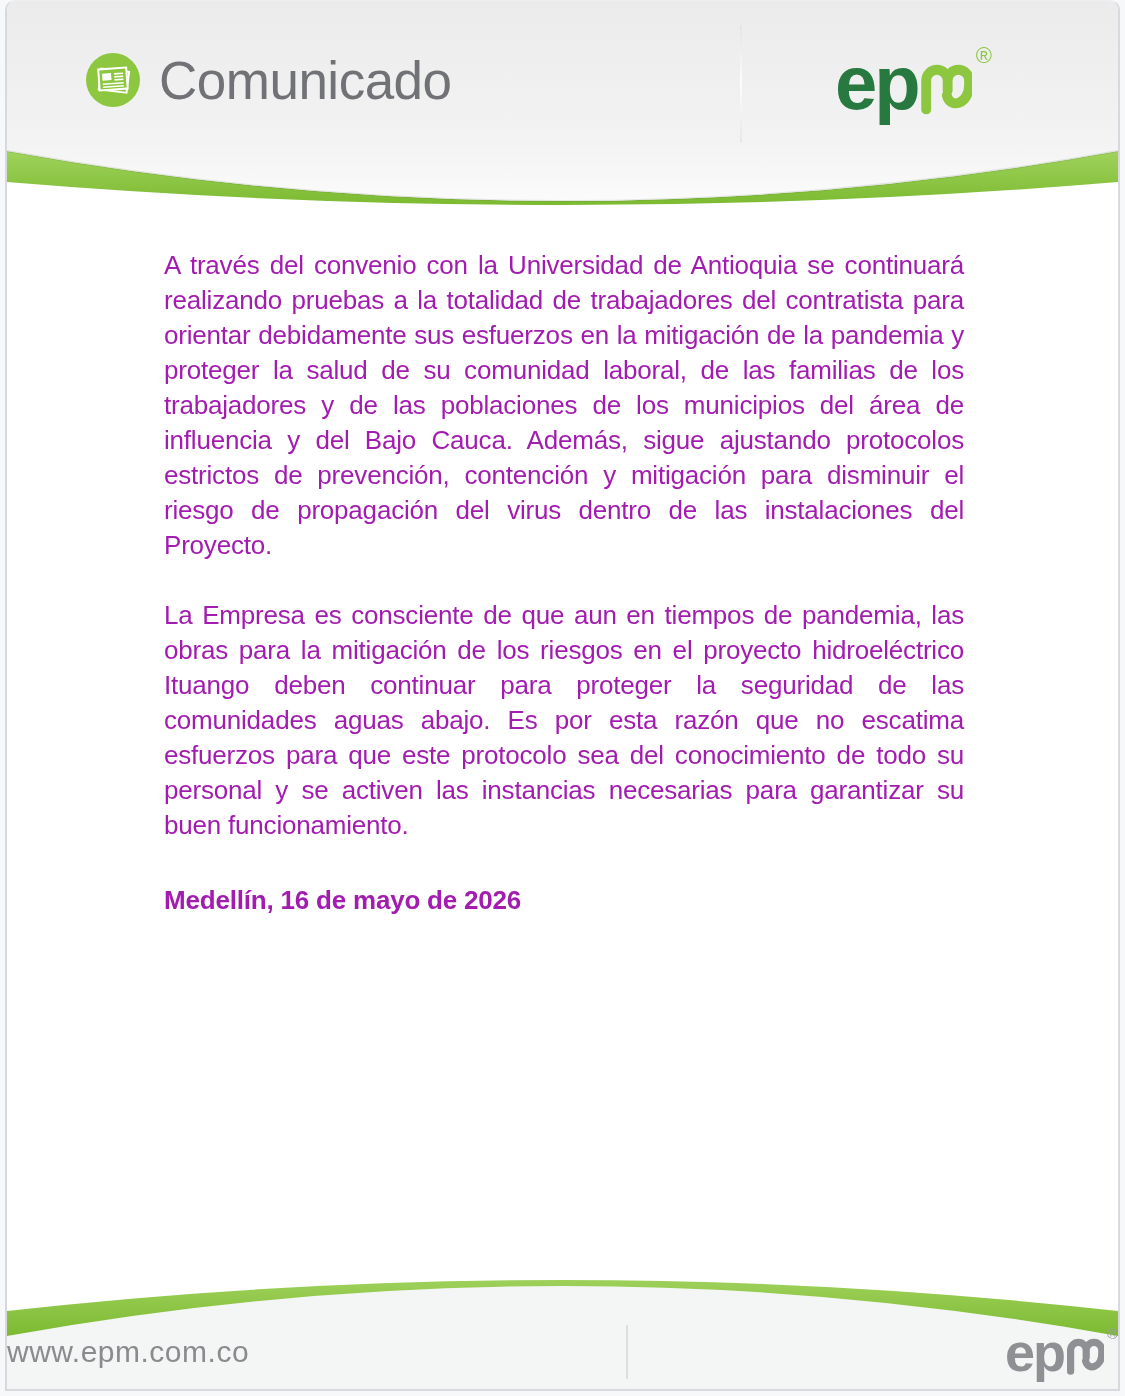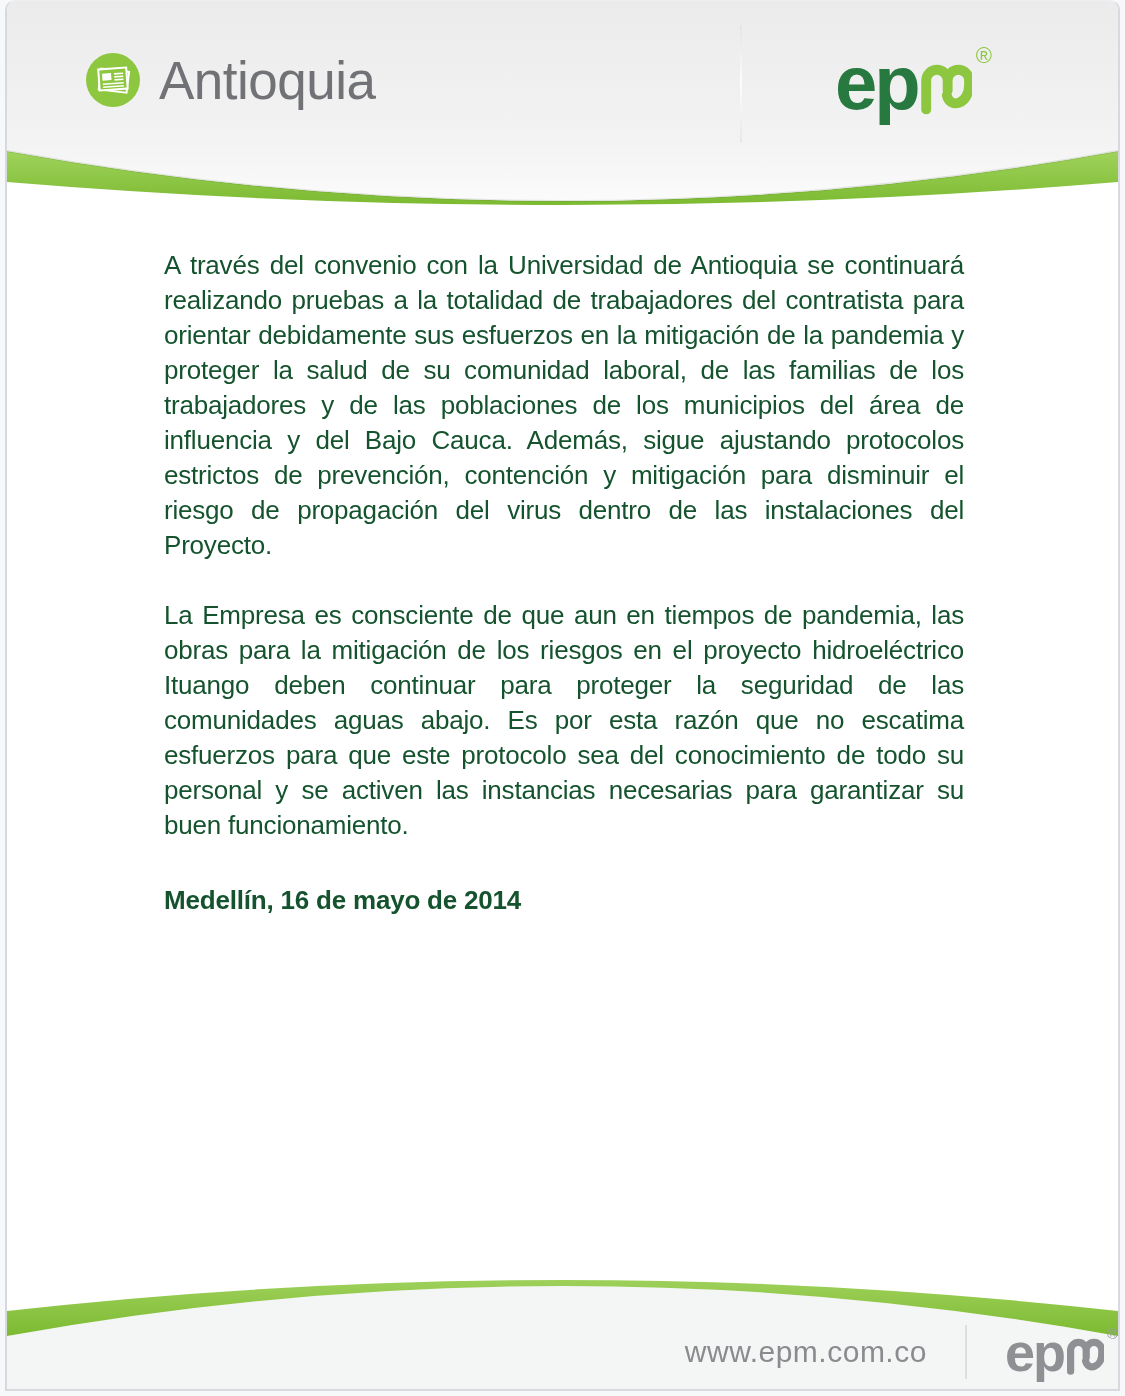--- a/index.html
+++ b/index.html
@@ -46,38 +46,38 @@
     font-size:76px;font-weight:bold;letter-spacing:-3px;
     color:#27793f;vertical-align:baseline;
   }
   .epm-logo .m-curl{vertical-align:-7px;margin-left:2px;}
   .epm-logo .reg{
     font-size:22px;color:#8dc63f;vertical-align:46px;margin-left:4px;
   }
   
   .letter{
     padding:42px 154px 0 157px;
-    color:#14532d;
+    color:#a21caf;
   }
   .letter p{
     margin:0 0 35px 0;
     font-size:26px;line-height:35px;letter-spacing:-0.2px;
     text-align:justify;
   }
   .dateline{
     margin-top:40px !important;
     font-weight:bold;text-align:left !important;
     font-size:27px;
   }
   
   .footer{position:absolute;left:0;bottom:0;width:100%;height:116px;}
   .footer-swoosh{position:absolute;left:0;top:0;width:100%;height:116px;display:block;}
   .footer-content{
     position:absolute;left:0;bottom:6px;width:100%;height:62px;
-    display:flex;align-items:center;justify-content:flex-end;gap:38px;
+    display:flex;align-items:center;justify-content:space-between;gap:38px;
   }
   .footer-url{
     font-size:30px;color:#8a8b8e;letter-spacing:0.5px;cursor:pointer;
   }
   .footer-divider{width:2px;height:54px;background:#dddee0;}
   .epm-logo--gray{position:static;color:#8f9093;}
   .epm-logo--gray .ep{font-size:54px;color:#8f9093;letter-spacing:-2px;}
   .epm-logo--gray .m-curl{vertical-align:-5px;}
   .epm-logo--gray .reg{font-size:15px;color:#9b9c9e;vertical-align:32px;margin-left:3px;}
 </style>
@@ -116,37 +116,37 @@
             <rect x="17.5" y="21" width="9" height="7" fill="#ffffff"></rect>
             <g stroke="#ffffff" stroke-width="1.6">
               <line x1="29.5" y1="22" x2="38.5" y2="22"></line>
               <line x1="29.5" y1="25" x2="38.5" y2="25"></line>
               <line x1="29.5" y1="28" x2="38.5" y2="28"></line>
               <line x1="17.5" y1="31.5" x2="38.5" y2="31.5"></line>
               <line x1="17.5" y1="34.5" x2="38.5" y2="34.5"></line>
             </g>
           </g>
         </svg>
-        <h1 class="page-title">Antioquia</h1>
+        <h1 class="page-title">Comunicado</h1>
       </div>
 
       <div class="header-divider"></div>
 
       <div class="epm-logo">
         <span class="ep">ep</span><svg class="m-curl" width="52" height="66" viewBox="0 0 62 80">
           <path d="M7,72 L7,37 A13,13 0 0 1 33,37 L33,49 M33,37 A13,13 0 0 1 59,37 L59,42 C59,66 36,72 32,55" fill="none" stroke="#8dc63f" stroke-width="12" stroke-linecap="round" stroke-linejoin="round"></path>
         </svg><span class="reg">®</span>
       </div>
     </div>
   </header>
 
   <main class="letter">
     <p>A través del convenio con la Universidad de Antioquia se continuará realizando pruebas a la totalidad de trabajadores del contratista para orientar debidamente sus esfuerzos en la mitigación de la pandemia y proteger la salud de su comunidad laboral, de las familias de los trabajadores y de las poblaciones de los municipios del área de influencia y del Bajo Cauca. Además, sigue ajustando protocolos estrictos de prevención, contención y mitigación para disminuir el riesgo de propagación del virus dentro de las instalaciones del Proyecto.</p>
     <p>La Empresa es consciente de que aun en tiempos de pandemia, las obras para la mitigación de los riesgos en el proyecto hidroeléctrico Ituango deben continuar para proteger la seguridad de las comunidades aguas abajo. Es por esta razón que no escatima esfuerzos para que este protocolo sea del conocimiento de todo su personal y se activen las instancias necesarias para garantizar su buen funcionamiento.</p>
-    <p class="dateline">Medellín, 16 de mayo de 2014</p>
+    <p class="dateline">Medellín, 16 de mayo de 2026</p>
   </main>
 
   <footer class="footer">
     <svg class="footer-swoosh" viewBox="0 0 1125 116" preserveAspectRatio="none">
       <defs>
         <linearGradient id="bandGrad2" x1="0" y1="0" x2="0" y2="1">
           <stop offset="0" stop-color="#9ed05a"></stop>
           <stop offset="1" stop-color="#7cba31"></stop>
         </linearGradient>
       </defs>

